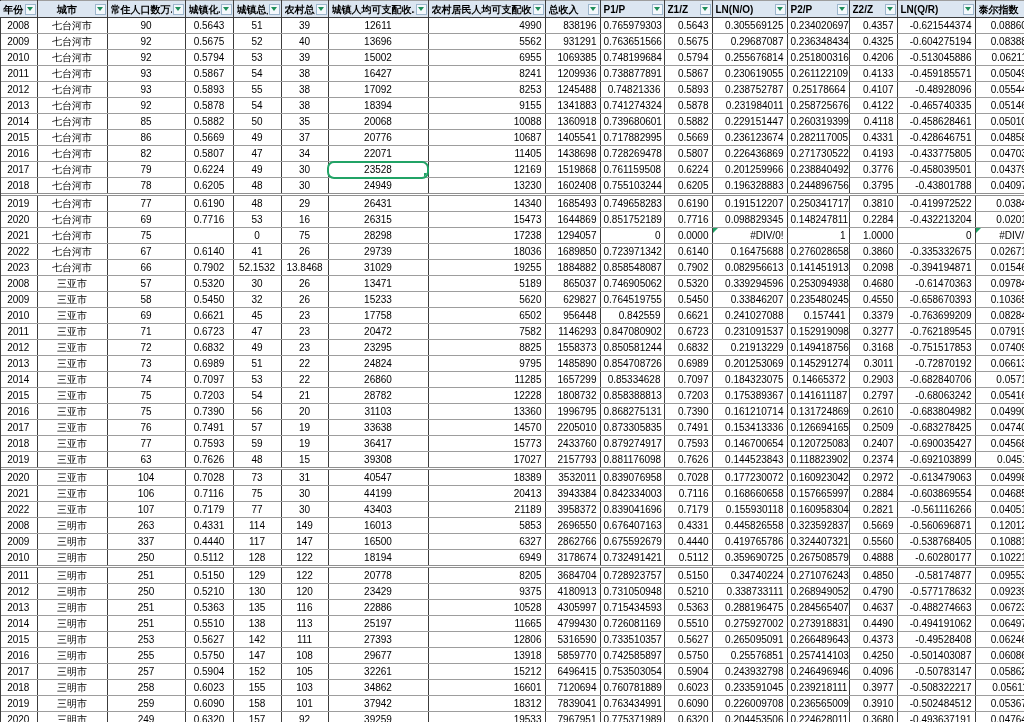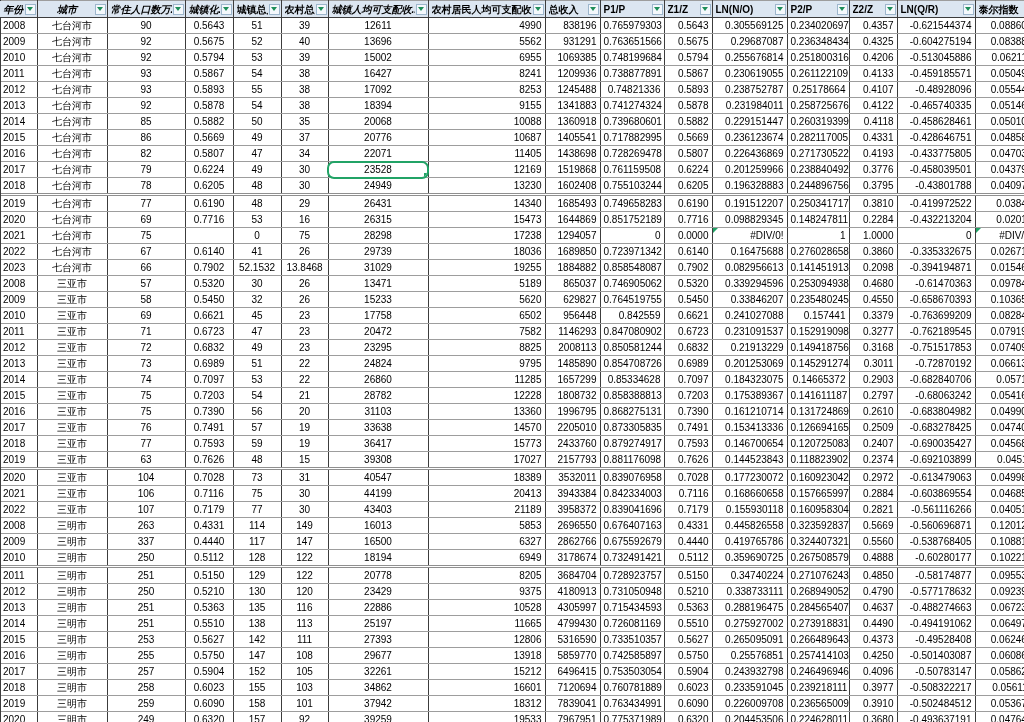--- a/index.html
+++ b/index.html
@@ -16,32 +16,32 @@
   }
   .grid td{font-size:10px;}
   .grid tr.thick td{border-bottom:3px double #8f8f8f;}
   .grid th{
     height:17px;background:#dce6f1;font-weight:bold;font-size:10px;
     border-bottom:1px solid #3c3c3c;border-top:1px solid #9d9d9d;
     padding:0 1px 0 3px;
   }
   .grid th .hwrap{display:flex;align-items:center;height:100%;gap:1px;}
   .grid th .hlabel{flex:1 1 auto;overflow:hidden;white-space:nowrap;}
-  .grid th .hlabel.c{text-align:center;font-style:italic;}
+  .grid th .hlabel.c{text-align:center;}
   .grid th .hlabel.l{text-align:left;}
   .filterbtn{
     flex:0 0 auto;width:11px;height:11px;background:#f4f8fc;
     border:1px solid #9db6cc;display:inline-flex;align-items:center;
     justify-content:center;box-sizing:border-box;
   }
   .filterbtn .tri{
     width:0;height:0;border-left:3px solid transparent;
     border-right:3px solid transparent;border-top:4px solid #1e8e5a;
   }
-  td.a-l{text-align:left;}
+  td.a-l{text-align:center;}
   td.a-c{text-align:center;}
   td.a-r{text-align:right;}
   td.sel{outline:2px solid #21a366;outline-offset:-1px;z-index:3;border-radius:6px;}
   td.sel::after{
     content:"";position:absolute;right:0;bottom:0;width:4px;height:4px;
     background:#21a366;z-index:4;
   }
   td.err::before{
     content:"";position:absolute;top:0;left:0;width:0;height:0;
     border-top:5px solid #21a366;border-right:5px solid transparent;
@@ -564,21 +564,21 @@
         </tr>
         <tr>
           <td class="a-l">2012</td>
           <td class="a-c">三亚市</td>
           <td class="a-c">72</td>
           <td class="a-c">0.6832</td>
           <td class="a-c">49</td>
           <td class="a-c">23</td>
           <td class="a-c">23295</td>
           <td class="a-r">8825</td>
-          <td class="a-r">2008113</td>
+          <td class="a-r">1558373</td>
           <td class="a-r">0.850581244</td>
           <td class="a-r">0.6832</td>
           <td class="a-r">0.21913229</td>
           <td class="a-r">0.149418756</td>
           <td class="a-r">0.3168</td>
           <td class="a-r">-0.751517853</td>
           <td class="a-r">0.074098</td>
         </tr>
         <tr>
           <td class="a-l">2013</td>

